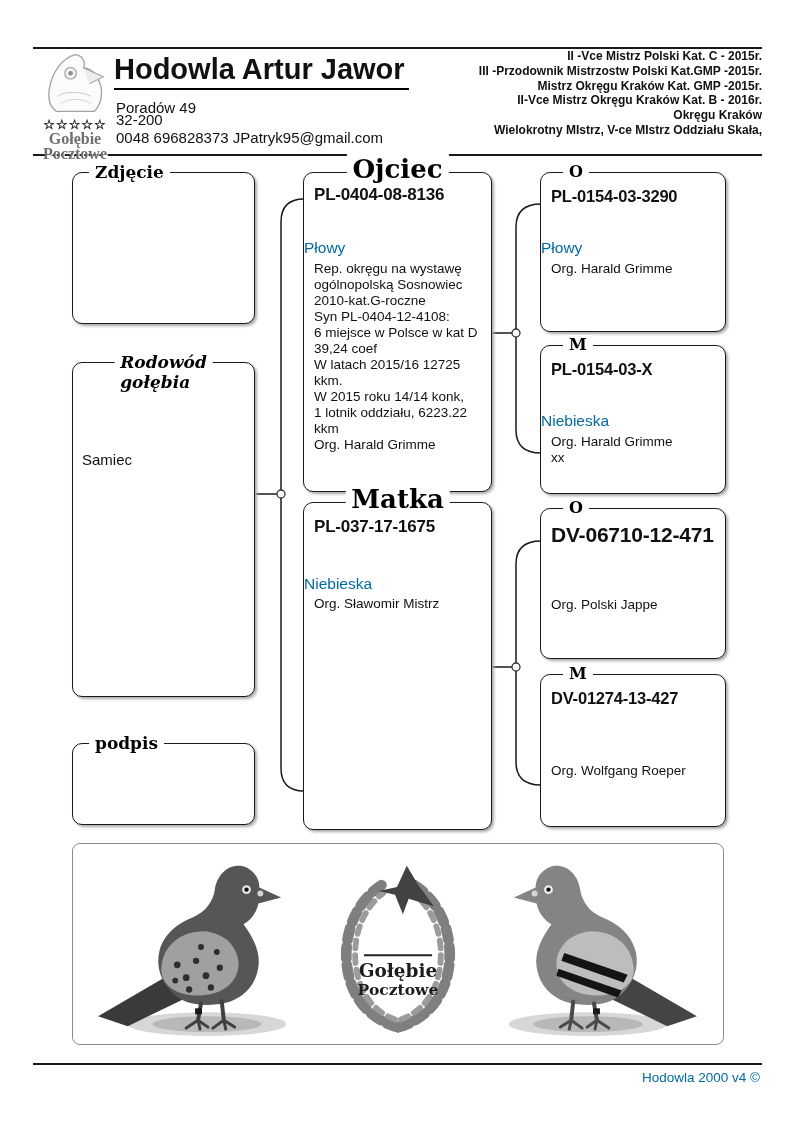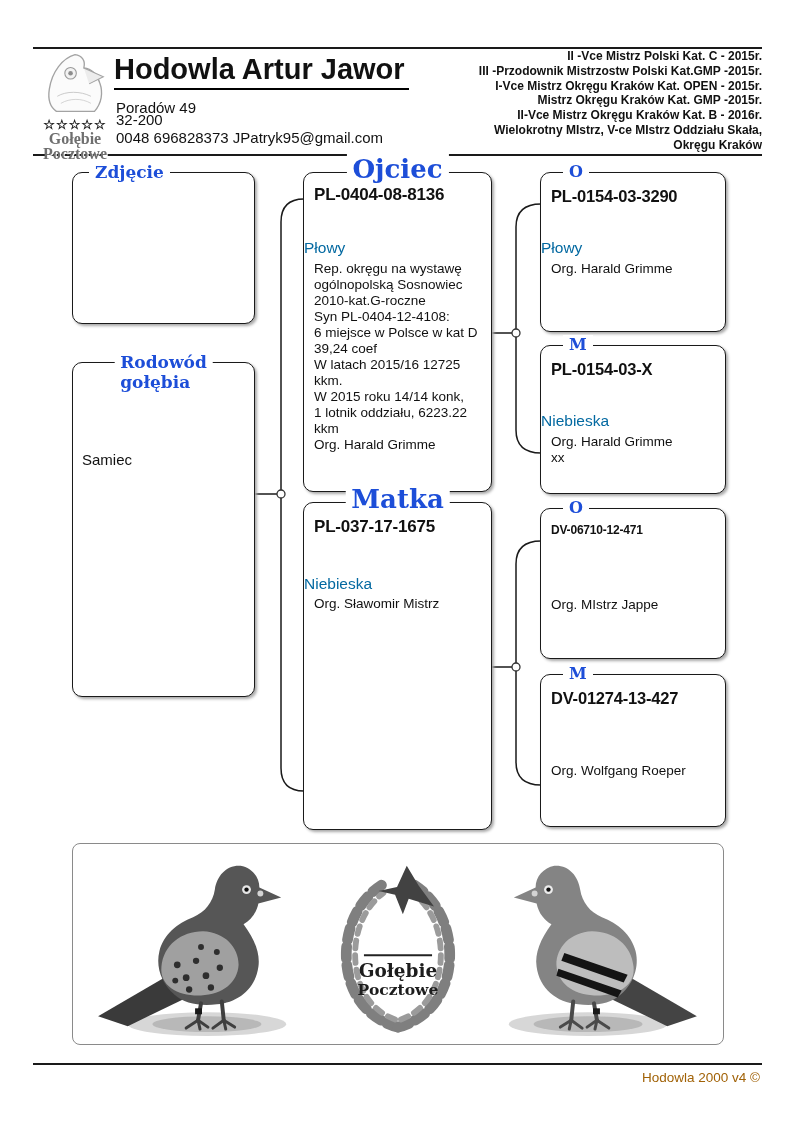--- a/index.html
+++ b/index.html
@@ -13,40 +13,40 @@
   #ach{position:absolute;right:32px;top:49px;text-align:right;font-size:12px;
        font-weight:bold;line-height:14.8px;}
   #logo{position:absolute;left:36px;top:52px;width:78px;text-align:center;}
   #logo .stars{font-size:13px;letter-spacing:1px;color:#222;font-weight:bold;line-height:13px;}
   #logo .lname{font-family:"Liberation Serif","DejaVu Serif",serif;font-weight:bold;
                font-size:16px;line-height:15px;color:#6f6f6f;text-shadow:1px 1px 0 #fff;}
   
   .pbox{position:absolute;border:1.5px solid #1a1a1a;border-radius:10px;background:#fff;
         box-shadow:2px 2px 3px #a9a9a9;}
   .blabel{position:absolute;background:#fff;padding:0 6px;
-          font-family:"DejaVu Serif","Liberation Serif",serif;font-weight:bold;color:#1d4ed8;}
+          font-family:"DejaVu Serif","Liberation Serif",serif;font-weight:bold;color:#000000;}
   .lab-sm{top:-11px;font-size:17px;}
   .lab-lg{top:-19px;font-size:26px;left:50%;transform:translateX(-50%);}
   .lab-om{top:-11px;left:22px;font-size:16px;}
   .lab-left{left:16px;}
-  .lab-center{left:50%;transform:translateX(-50%);}
+  .lab-center{left:50%;transform:translateX(-50%);font-style:italic;}
   .ring{position:absolute;left:10px;top:12px;font-size:17px;font-weight:bold;
         letter-spacing:-0.2px;white-space:nowrap;}
   .colorline{position:absolute;left:0;top:66px;font-size:15.5px;color:#0369a1;text-align:center;}
   .details{position:absolute;left:10px;top:88px;right:6px;font-size:13.5px;
            line-height:16px;white-space:pre-line;}
   .sex{position:absolute;left:9px;top:88px;font-size:15px;}
   
   #wires{position:absolute;left:0;top:0;pointer-events:none;}
   
   #banner{position:absolute;left:72px;top:843px;width:650px;height:200px;
           border:1px solid #8a8a8a;border-radius:8px;background:#fff;}
   .emtext{font-family:"DejaVu Serif","Liberation Serif",serif;font-weight:bold;fill:#1d1d1d;}
   
-  #footer-text{position:absolute;right:34px;top:1070px;font-size:13.5px;color:#a16207;}
+  #footer-text{position:absolute;right:34px;top:1070px;font-size:13.5px;color:#0369a1;}
 </style>
 </head>
 <body>
 
 <div id="page">
 
   <div class="hline" style="top:47px"></div>
   <div class="hline" style="top:154px"></div>
 
   <div id="logo">
@@ -64,25 +64,24 @@
   </div>
 
   <div id="title">Hodowla Artur Jawor</div>
   <div class="addr" style="top:99px">Poradów 49</div>
   <div class="addr" style="top:111px">32-200</div>
   <div class="addr" style="top:129px">0048 696828373 JPatryk95@gmail.com</div>
 
   <div id="ach">
     <div>II -Vce Mistrz Polski Kat. C - 2015r.</div>
     <div>III -Przodownik Mistrzostw Polski Kat.GMP -2015r.</div>
-    <div>I-Vce Mistrz Okręgu Kraków Kat. OPEN - 2015r.</div>
     <div>Mistrz Okręgu Kraków Kat. GMP -2015r.</div>
     <div>II-Vce Mistrz Okręgu Kraków Kat. B - 2016r.</div>
+    <div>Okręgu Kraków</div>
     <div>Wielokrotny MIstrz, V-ce MIstrz Oddziału Skała,</div>
-    <div>Okręgu Kraków</div>
   </div>
 
   <svg id="wires" width="794" height="1123" viewBox="0 0 794 1123">
     <g fill="none" stroke="#1a1a1a" stroke-width="1.5">
       <path d="M304 199 Q281 199 281 222 L281 768 Q281 791 304 791"></path>
       <path d="M254 494 L277 494"></path>
       <path d="M541 204 Q516 204 516 227 L516 430 Q516 453 541 453"></path>
       <path d="M491 333 L512 333"></path>
       <path d="M541 541 Q516 541 516 564 L516 762 Q516 785 541 785"></path>
       <path d="M491 667 L512 667"></path>
@@ -96,20 +95,23 @@
 
   <div class="pbox" style="left:72px;top:172px;width:181px;height:150px">
     <span class="blabel lab-sm lab-left">Zdjęcie</span>
   </div>
 
   <div class="pbox" style="left:72px;top:362px;width:181px;height:333px">
     <span class="blabel lab-sm lab-center">Rodowód gołębia</span>
     <div class="sex">Samiec</div>
   </div>
 
+  <div class="pbox" style="left:72px;top:743px;width:181px;height:80px">
+    <span class="blabel lab-sm lab-left">podpis</span>
+  </div>
 
   <div class="pbox" style="left:303px;top:172px;width:187px;height:318px">
     <span class="blabel lab-lg">Ojciec</span>
     <div class="ring">PL-0404-08-8136</div>
     <div class="colorline">Płowy</div>
     <div class="details">Rep. okręgu na wystawę
 ogólnopolską Sosnowiec
 2010-kat.G-roczne
 Syn PL-0404-12-4108:
 6 miejsce w Polsce w kat D
@@ -137,23 +139,23 @@
   <div class="pbox" style="left:540px;top:345px;width:184px;height:147px">
     <span class="blabel lab-om">M</span>
     <div class="ring" style="font-size:16.5px;top:14px">PL-0154-03-X</div>
     <div class="colorline">Niebieska</div>
     <div class="details">Org. Harald Grimme
 xx</div>
   </div>
 
   <div class="pbox" style="left:540px;top:508px;width:184px;height:149px">
     <span class="blabel lab-om">O</span>
-    <div class="ring" style="font-size:12px;top:14px">DV-06710-12-471</div>
+    <div class="ring" style="font-size:21px;top:14px">DV-06710-12-471</div>
     <div class="colorline"></div>
-    <div class="details">Org. MIstrz Jappe</div>
+    <div class="details">Org. Polski Jappe</div>
   </div>
 
   <div class="pbox" style="left:540px;top:674px;width:184px;height:151px">
     <span class="blabel lab-om">M</span>
     <div class="ring" style="font-size:16.5px;top:14px">DV-01274-13-427</div>
     <div class="colorline"></div>
     <div class="details">Org. Wolfgang Roeper</div>
   </div>
 
   <div id="banner">

